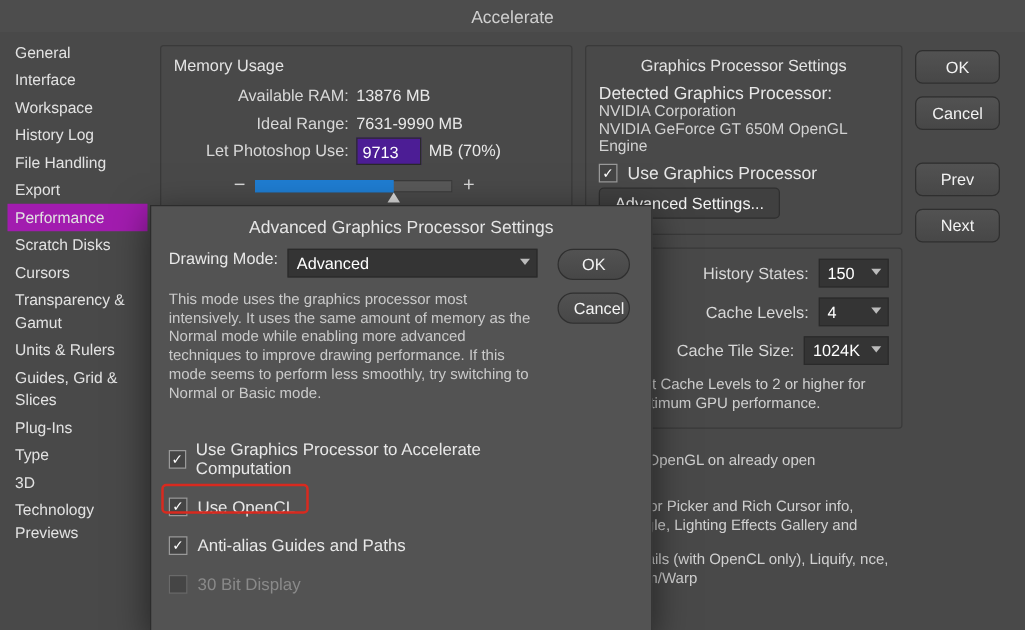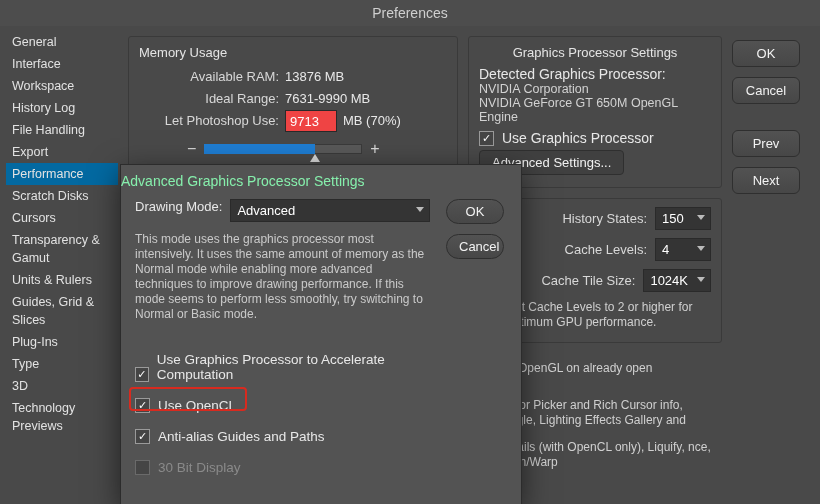--- a/index.html
+++ b/index.html
@@ -31,21 +31,21 @@
     padding: 5px 2px 0 6px;
   }
   .sidebar .item {
     padding: 2px 4px 2px 6px;
     color: #e2e2e2;
     font-size: 12.5px;
     line-height: 18px;
     cursor: default;
   }
   .sidebar .item.selected {
-    background: #0369a1;
+    background: #a21caf;
   }
 
   
   .content {
     position: relative;
     flex: 1;
     padding: 10px 10px 0 8px;
   }
 
   .cols { display: flex; gap: 10px; }
@@ -64,32 +64,32 @@
   .panel h3 {
     font-weight: 400;
     font-size: 13px;
     color: #e4e4e4;
     margin-bottom: 6px;
   }
   .mem-row { display: flex; gap: 6px; font-size: 13px; line-height: 22px; }
   .mem-row .lbl { flex: 0 0 140px; text-align: right; color: #d8d8d8; }
   .mem-row .val { color: #e8e8e8; }
   .mem-input {
-    background: #ef4444; border: 1px solid #2a2a2a; color: #fff;
+    background: #4c1d95; border: 1px solid #2a2a2a; color: #fff;
     width: 52px; padding: 2px 4px; font-size: 13px; text-align: left;
   }
   .slider-row { display: flex; align-items: center; gap: 8px; margin-top: 8px; }
   .slider-wrap { position: relative; width: 158px; height: 10px; }
   .slider-track { position:absolute; inset:0; border: 1px solid #3a3a3a; background: #595959; }
   .slider-fill { position:absolute; left:0; top:0; bottom:0; width: 70%; background: #1f7dd2; }
   .slider-caret { position: absolute; left: 70%; transform: translateX(-50%); top: 10px; width: 0; height: 0; border-left:5px solid transparent; border-right:5px solid transparent; border-bottom: 8px solid #d8d8d8; }
   .pm { color: #d8d8d8; font-size: 16px; cursor: pointer; }
 
   .gp-vendor { font-size: 12.5px; color: #d2d2d2; }
-  .checkbox-row { display: flex; align-items: flex-end; gap: 8px; margin: 6px 0 4px; font-size: 14px; }
+  .checkbox-row { display: flex; align-items: center; gap: 8px; margin: 6px 0 4px; font-size: 14px; }
   .cb {
     width: 15px; height: 15px; border: 1px solid #9a9a9a; background: #454545;
     display: inline-flex; align-items: center; justify-content: center; font-size: 11px; color: #fff;
   }
   .cb.checked::before { content: "✓"; }
 
   .btn-small, .round-btn {
     border: 1px solid #2f2f2f; border-radius: 14px;
     background: linear-gradient(#525252,#474747);
     color: #f2f2f2; padding: 4px 12px; font-size: 13px;
@@ -115,24 +115,24 @@
   
   .modal {
     position: absolute;
     left: 0; top: 138px;
     width: 402px;
     background: #535353;
     border: 1px solid #2c2c2c;
     box-shadow: 0 8px 28px rgba(0,0,0,0.55);
   }
   .modal-title {
-    text-align: left;
+    text-align: center;
     padding: 8px 0 6px;
     font-size: 14px;
-    color: #86efac;
+    color: #e5e5e5;
   }
   .modal-body { display:flex; padding: 4px 14px 14px; gap: 10px; }
   .modal-left { flex: 1; }
   .modal-right { width: 64px; display:flex; flex-direction:column; gap:10px; align-items:center; }
   .modal .sel-wide { min-width: 200px; }
   .dm-row { display:flex; align-items:flex-start; gap:8px; margin-bottom: 10px; }
   .checks .checkbox-row { margin: 16px 0; font-size: 13.5px; }
   .disabled { color: #8a8a8a; }
   .cb.disabled { border-color:#6a6a6a; }
 
@@ -141,21 +141,21 @@
   .red-highlight {
     position: absolute;
     border: 2.5px solid #d82a1f;
     border-radius: 4px;
     pointer-events: none;
   }
 </style>
 </head>
 <body>
 
-<div class="titlebar">Preferences</div>
+<div class="titlebar">Accelerate</div>
 
 <div class="mainrow">
 
   <div class="sidebar">
       <div class="item">General</div>
       <div class="item">Interface</div>
       <div class="item">Workspace</div>
       <div class="item">History Log</div>
       <div class="item">File Handling</div>
       <div class="item">Export</div>

